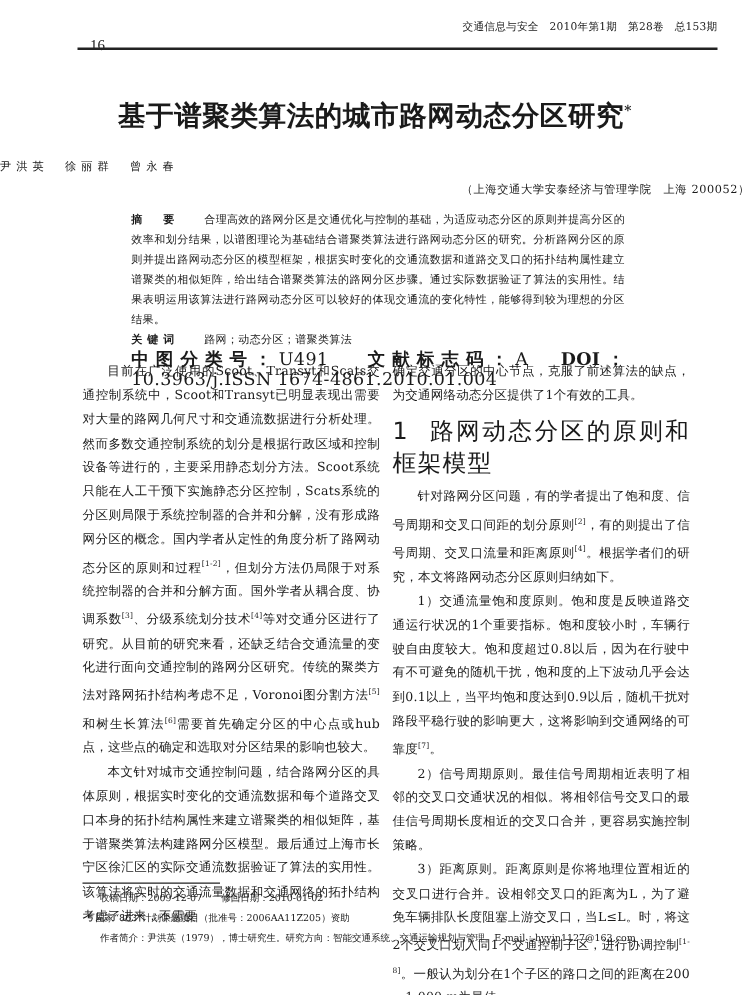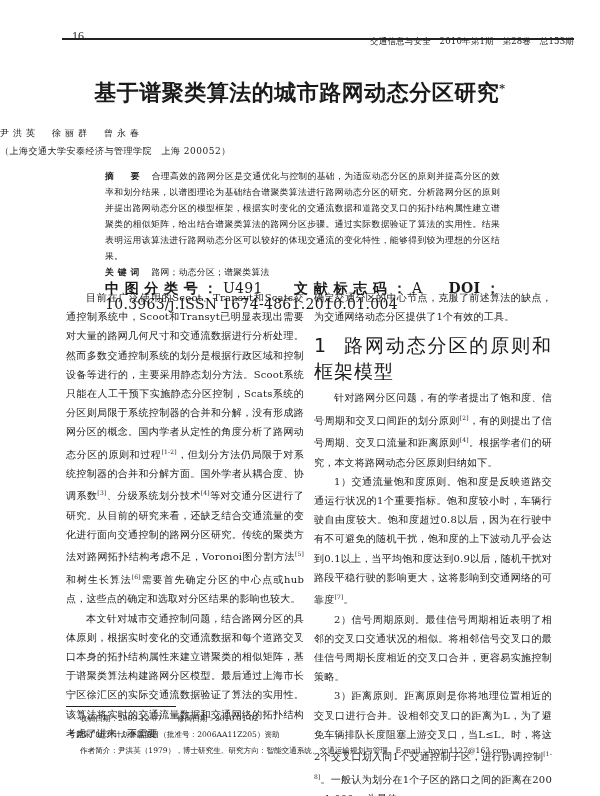--- a/index.html
+++ b/index.html
@@ -1,28 +1,28 @@
 <!DOCTYPE html>
 <html><head>
 <meta charset="utf-8">
 <style>
   html, body { margin:0; padding:0; background:#ffffff; }
   body { width:600px; height:796px; position:relative; overflow:hidden;
          font-family:"DejaVu Serif","Liberation Serif",serif; color:#1a1a1a; }
   .header { position:absolute; left:62px; top:14px; width:512px; height:22px; }
   .page-num { position:absolute; left:10px; top:15px; font-size:12px; font-family:"Liberation Serif",serif; }
-  .journal { position:absolute; right:0; top:22px; font-size:8.5px; letter-spacing:0.2px; white-space:nowrap; }
+  .journal { position:absolute; right:0; top:2px; font-size:8.5px; letter-spacing:0.2px; white-space:nowrap; }
   .rule { position:absolute; left:62px; top:38px; width:512px; height:2px; background:#222; }
   .title { position:absolute; left:0; width:600px; top:78px; text-align:center;
            font-family:"DejaVu Serif",serif; font-weight:bold; font-size:22px; letter-spacing:0.5px; }
   .title sup { font-size:11px; }
   .authors { position:absolute; left:0; width:600px; top:127px; text-align:left; font-size:9px; letter-spacing:4px; }
-  .affil { position:absolute; left:0; width:600px; top:145px; text-align:left; font-size:9px; letter-spacing:0.5px; }
+  .affil { position:absolute; left:0; width:600px; top:145px; text-align:right; font-size:9px; letter-spacing:0.5px; }
   .abstract { position:absolute; left:105px; top:168px; width:395px; font-size:8.8px; line-height:16px; text-align:justify; letter-spacing:0.3px; }
-  .abstract .lbl { font-weight:bold; margin-right:8px; letter-spacing:4px; }
+  .abstract .lbl { font-weight:bold; margin-right:20px; letter-spacing:4px; }
   .meta-line { font-size:14px; }
   .meta-line span { margin-right:26px; }
   .col { position:absolute; top:288px; width:238px; font-size:10px; line-height:19.2px; text-align:justify; letter-spacing:0.2px; }
   .col.left { left:66px; }
   .col.right { left:314px; }
   .col p { margin:0; text-indent:2em; }
   .col p.noindent { text-indent:0; }
   .col sup { font-size:6px; }
   .section-head { font-size:19px; line-height:26px; margin:6px 0 4px 0; font-family:"DejaVu Sans",sans-serif; letter-spacing:1px; }
   .section-head .num { margin-right:16px; }

